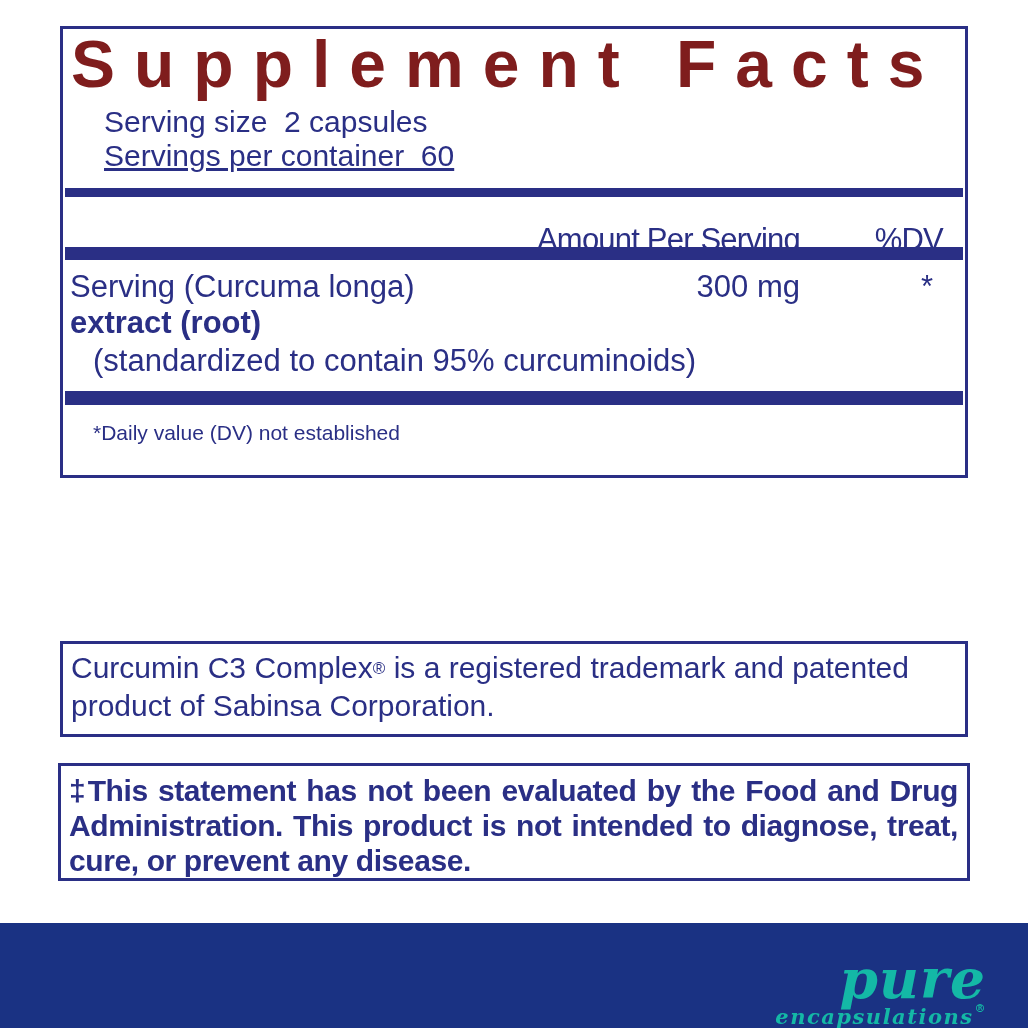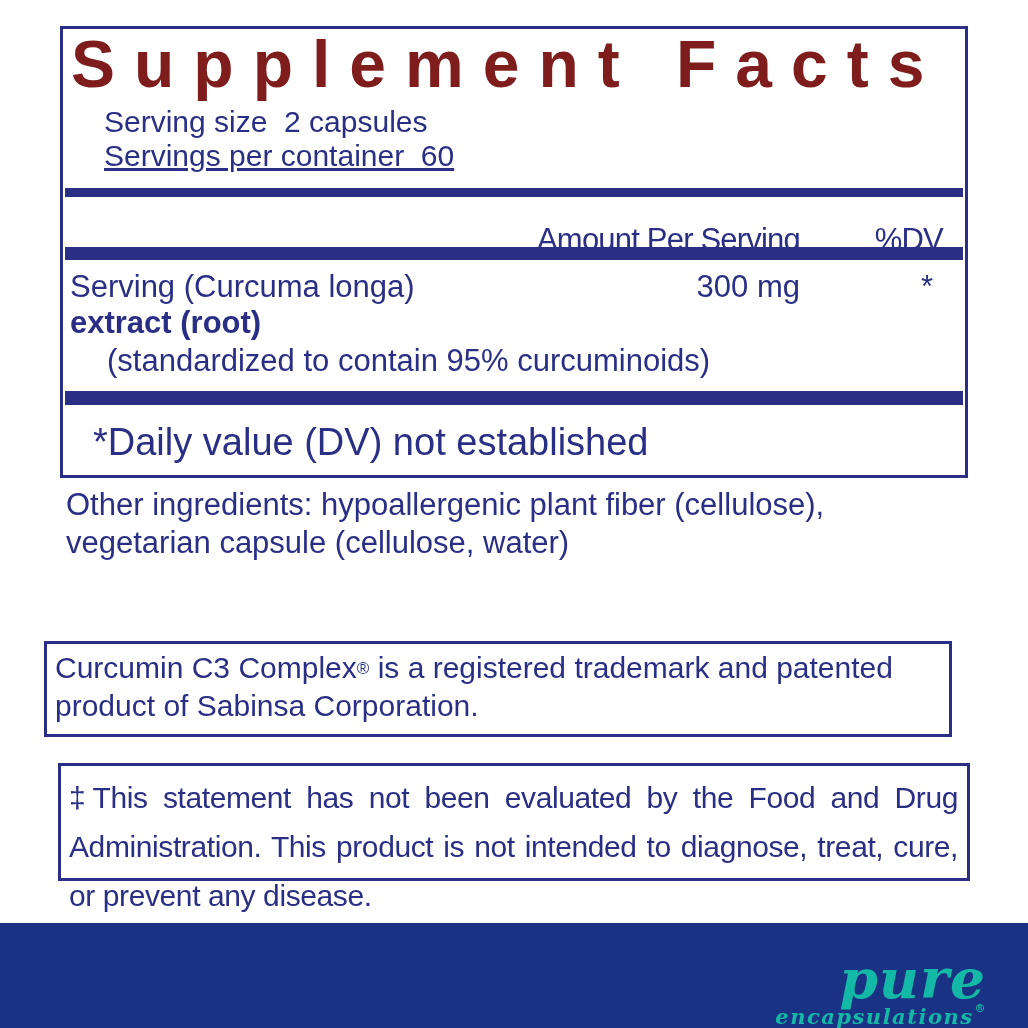--- a/index.html
+++ b/index.html
@@ -63,45 +63,45 @@
     line-height: 34px;
     white-space: nowrap;
     margin-top: 16px;
   }
   .col-amount { right: 165px; }
   .col-dv { right: 22px; text-align: right; }
 
   .row-text { font-size: 31px; line-height: 35px; white-space: nowrap; position: absolute; }
   .ing-line1 { left: 7px; top: 240px; }
   .ing-line2 { left: 7px; top: 276px; font-weight: bold; }
-  .ing-line3 { left: 44px; top: 314px; }
+  .ing-line3 { left: 30px; top: 314px; }
   .ing-amount { right: 165px; top: 240px; }
   .ing-dv { right: 32px; top: 240px; }
   .italic { }
 
   .footnote {
     position: absolute;
     left: 30px; top: 392px;
-    font-size: 38px;
+    font-size: 21px;
     white-space: nowrap;
   }
 
   
   .other-ingredients {
     position: absolute;
     left: 66px; top: 486px;
     width: 900px;
     font-size: 31px;
     line-height: 38px;
   }
 
   
   .tm-box {
     position: absolute;
-    left: 44px; top: 641px;
+    left: 60px; top: 641px;
     width: 908px; height: 96px;
     border: 3px solid #2a2f85;
     padding: 5px 8px;
     font-size: 30px;
     line-height: 38px;
   }
   .tm-reg {
     font-size: 17px;
     vertical-align: top;
     position: relative;
@@ -109,23 +109,23 @@
   }
 
   
   .fda-box {
     position: absolute;
     left: 58px; top: 763px;
     width: 912px; height: 118px;
     border: 3px solid #2a2f85;
     padding: 7px 9px 0 8px;
     font-size: 30px;
-    font-weight: normal;
+    font-weight: bold;
     letter-spacing: -0.4px;
-    line-height: 49px;
+    line-height: 35px;
     text-align: justify;
   }
 
   
   .brand-band {
     position: absolute;
     left: 0; top: 923px;
     width: 1028px; height: 105px;
     background: #1a3283;
   }
@@ -183,21 +183,20 @@
     <div class="row-text ing-amount">300 mg</div>
     <div class="row-text ing-dv">*</div>
     <div class="row-text ing-line2">extract (root)</div>
     <div class="row-text ing-line3">(standardized to contain 95% curcuminoids)</div>
 
     <div class="rule rule-3"></div>
 
     <div class="footnote">*Daily value (DV) not established</div>
   </div>
 
-  <div class="other-ingredients">Other ingredients: hypoallergenic plant fiber (cellulose), vegetarian capsule (cellulose, water)</div>
 
   <div class="tm-box">
     <span>Curcumin C3 Complex</span><span class="tm-reg">®</span><span> is a registered trademark and patented product of Sabinsa Corporation.</span>
   </div>
 
   <div class="fda-box">
     <span>‡This statement has not been evaluated by the Food and Drug Administration. This product is not intended to diagnose, treat, cure, or prevent any disease.</span>
   </div>
 
   <div class="brand-band">

